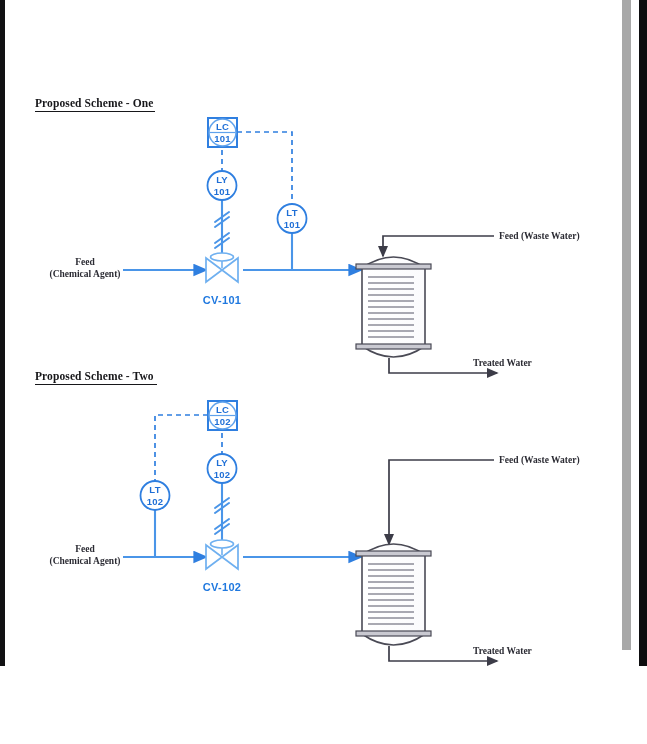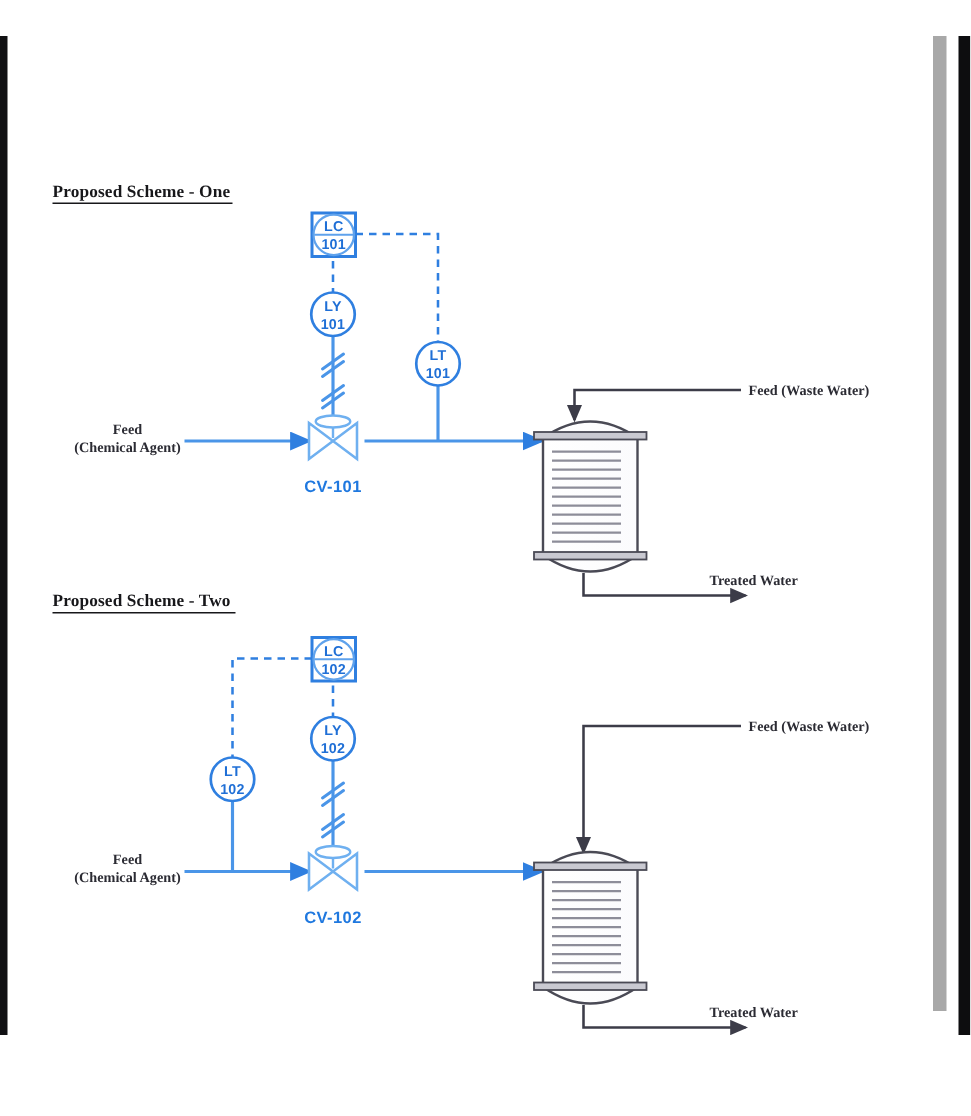--- a/index.html
+++ b/index.html
@@ -3,21 +3,21 @@
 <meta charset="utf-8">
 <title>Proposed Schemes P&amp;ID</title>
 <style>
   html,body{margin:0;padding:0;background:#ffffff;}
   body{
     width:647px;height:744px;position:relative;overflow:hidden;
     font-family:"Liberation Sans", sans-serif;
   }
   #page{
     position:absolute;left:0;top:0;width:647px;height:666px;
-    background:#ffffff;overflow:hidden;margin-top:24px;
+    background:#ffffff;overflow:hidden;
   }
   .edge-left{
     position:absolute;left:0;top:0;width:5px;height:744px;
     background:#111113;
   }
   .edge-right{
     position:absolute;right:0;top:0;width:8px;height:744px;
     background:#0d0d0f;
   }
   .scroll-track{

